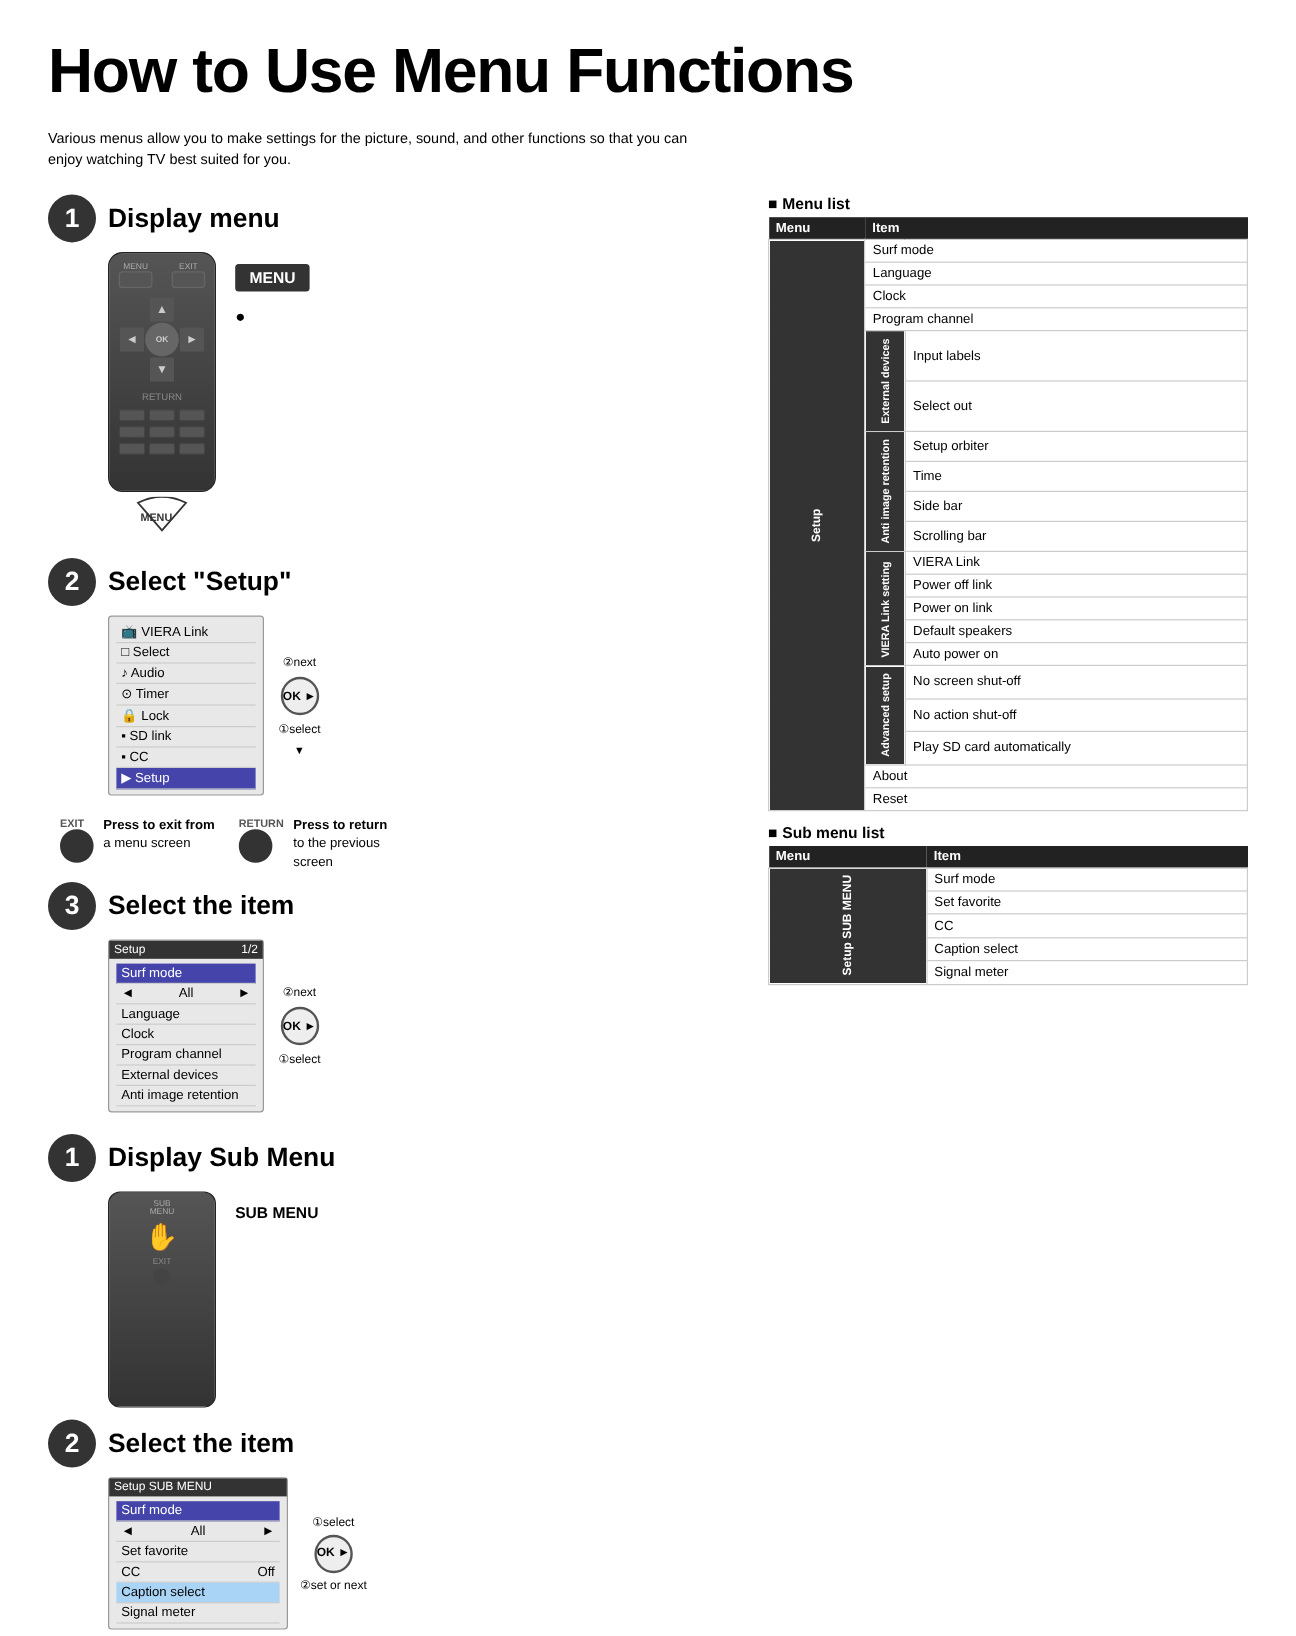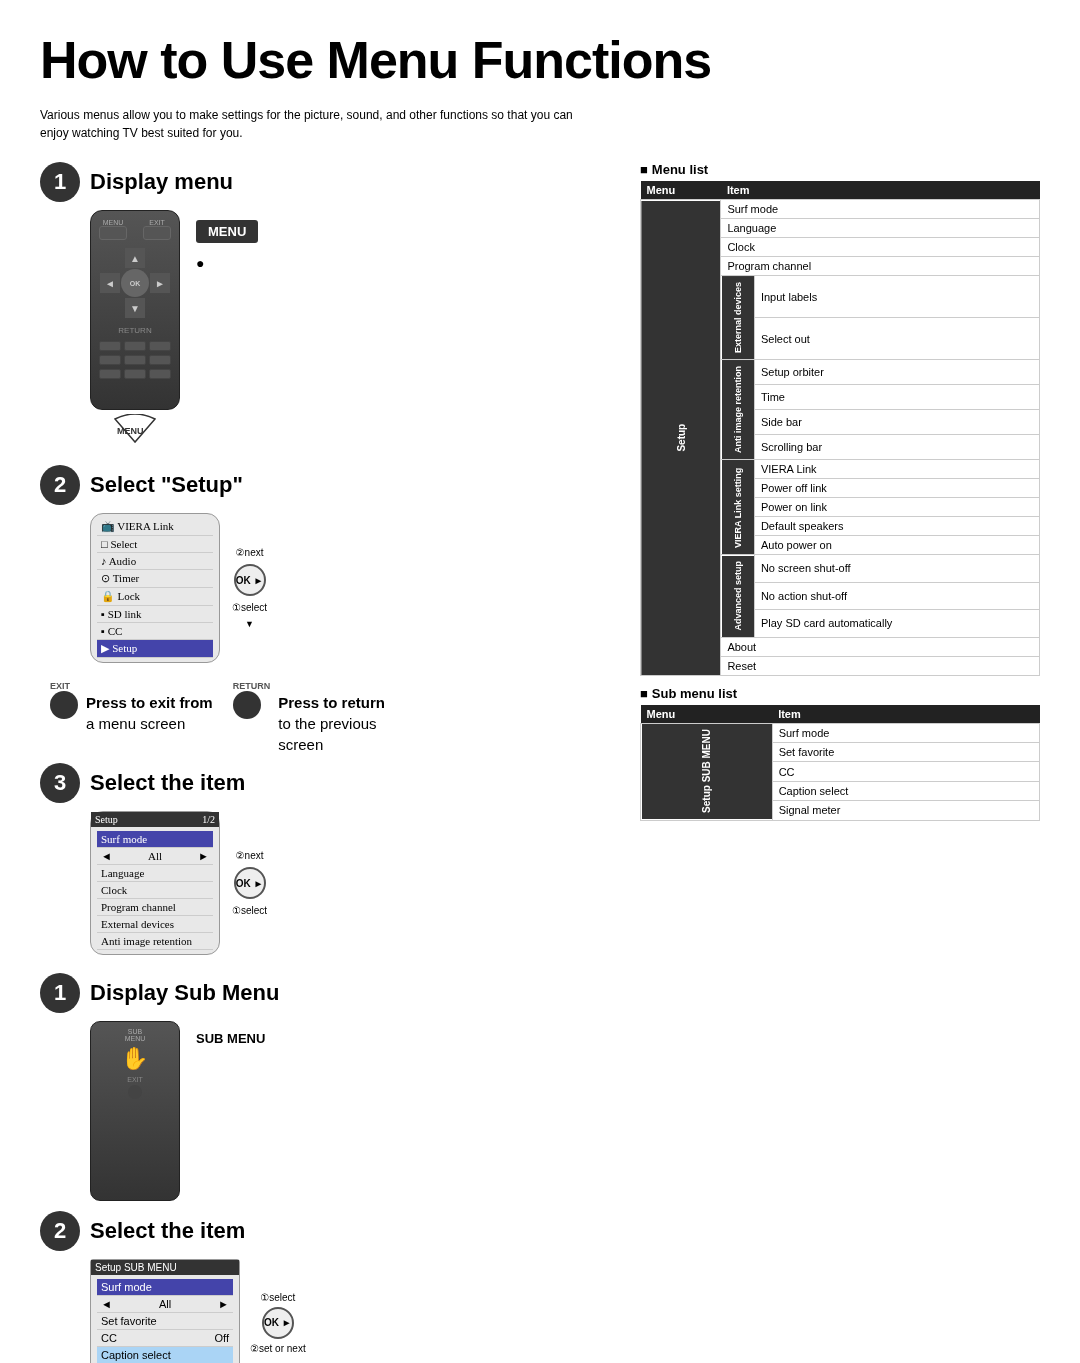--- a/index.html
+++ b/index.html
@@ -154,25 +154,24 @@
       border: 1px solid #444;
       border-radius: 2px;
       height: 10px;
       width: 22px;
     }
 
     
     .menu-screen {
       background: #e8e8e8;
       border: 1px solid #999;
-      border-radius: 13px;
+      border-radius: 3px;
       padding: 4px 6px;
       font-size: 11px;
       min-width: 130px;
-      font-family: Liberation Serif, serif;
     }
 
     .menu-screen-title {
       background: #333;
       color: #fff;
       font-size: 10px;
       padding: 2px 4px;
       margin: -4px -6px 4px -6px;
       display: flex;
       justify-content: space-between;
@@ -213,23 +212,22 @@
 
     .press-button {
       width: 28px;
       height: 28px;
       background: #333;
       border-radius: 50%;
       flex-shrink: 0;
     }
 
     .press-text {
-      font-size: 15px;
+      font-size: 11px;
       line-height: 1.4;
-      margin-top: 11px;
     }
 
     .press-label {
       font-size: 9px;
       color: #555;
       font-weight: bold;
     }
 
     
     .menu-list-section {

